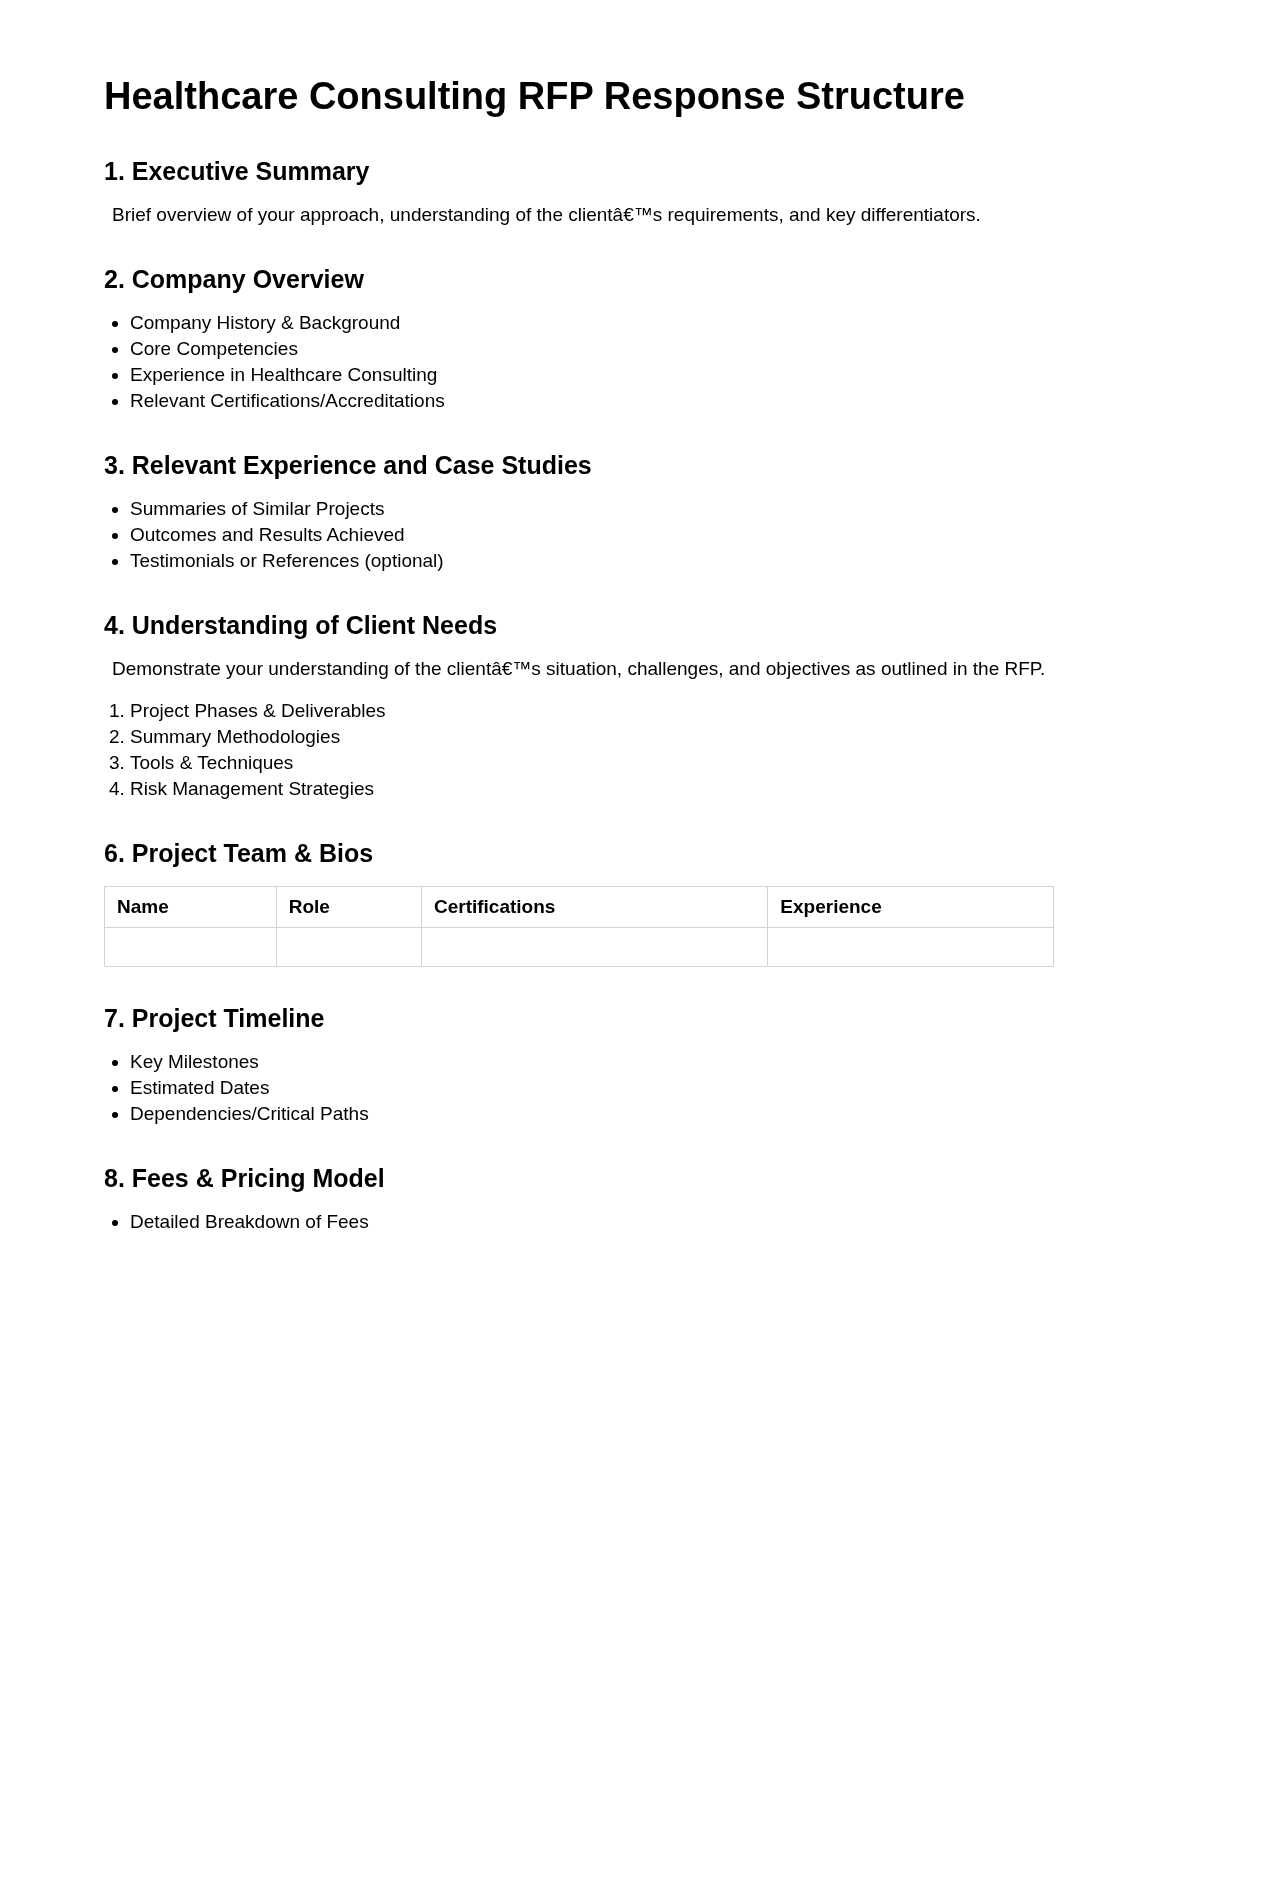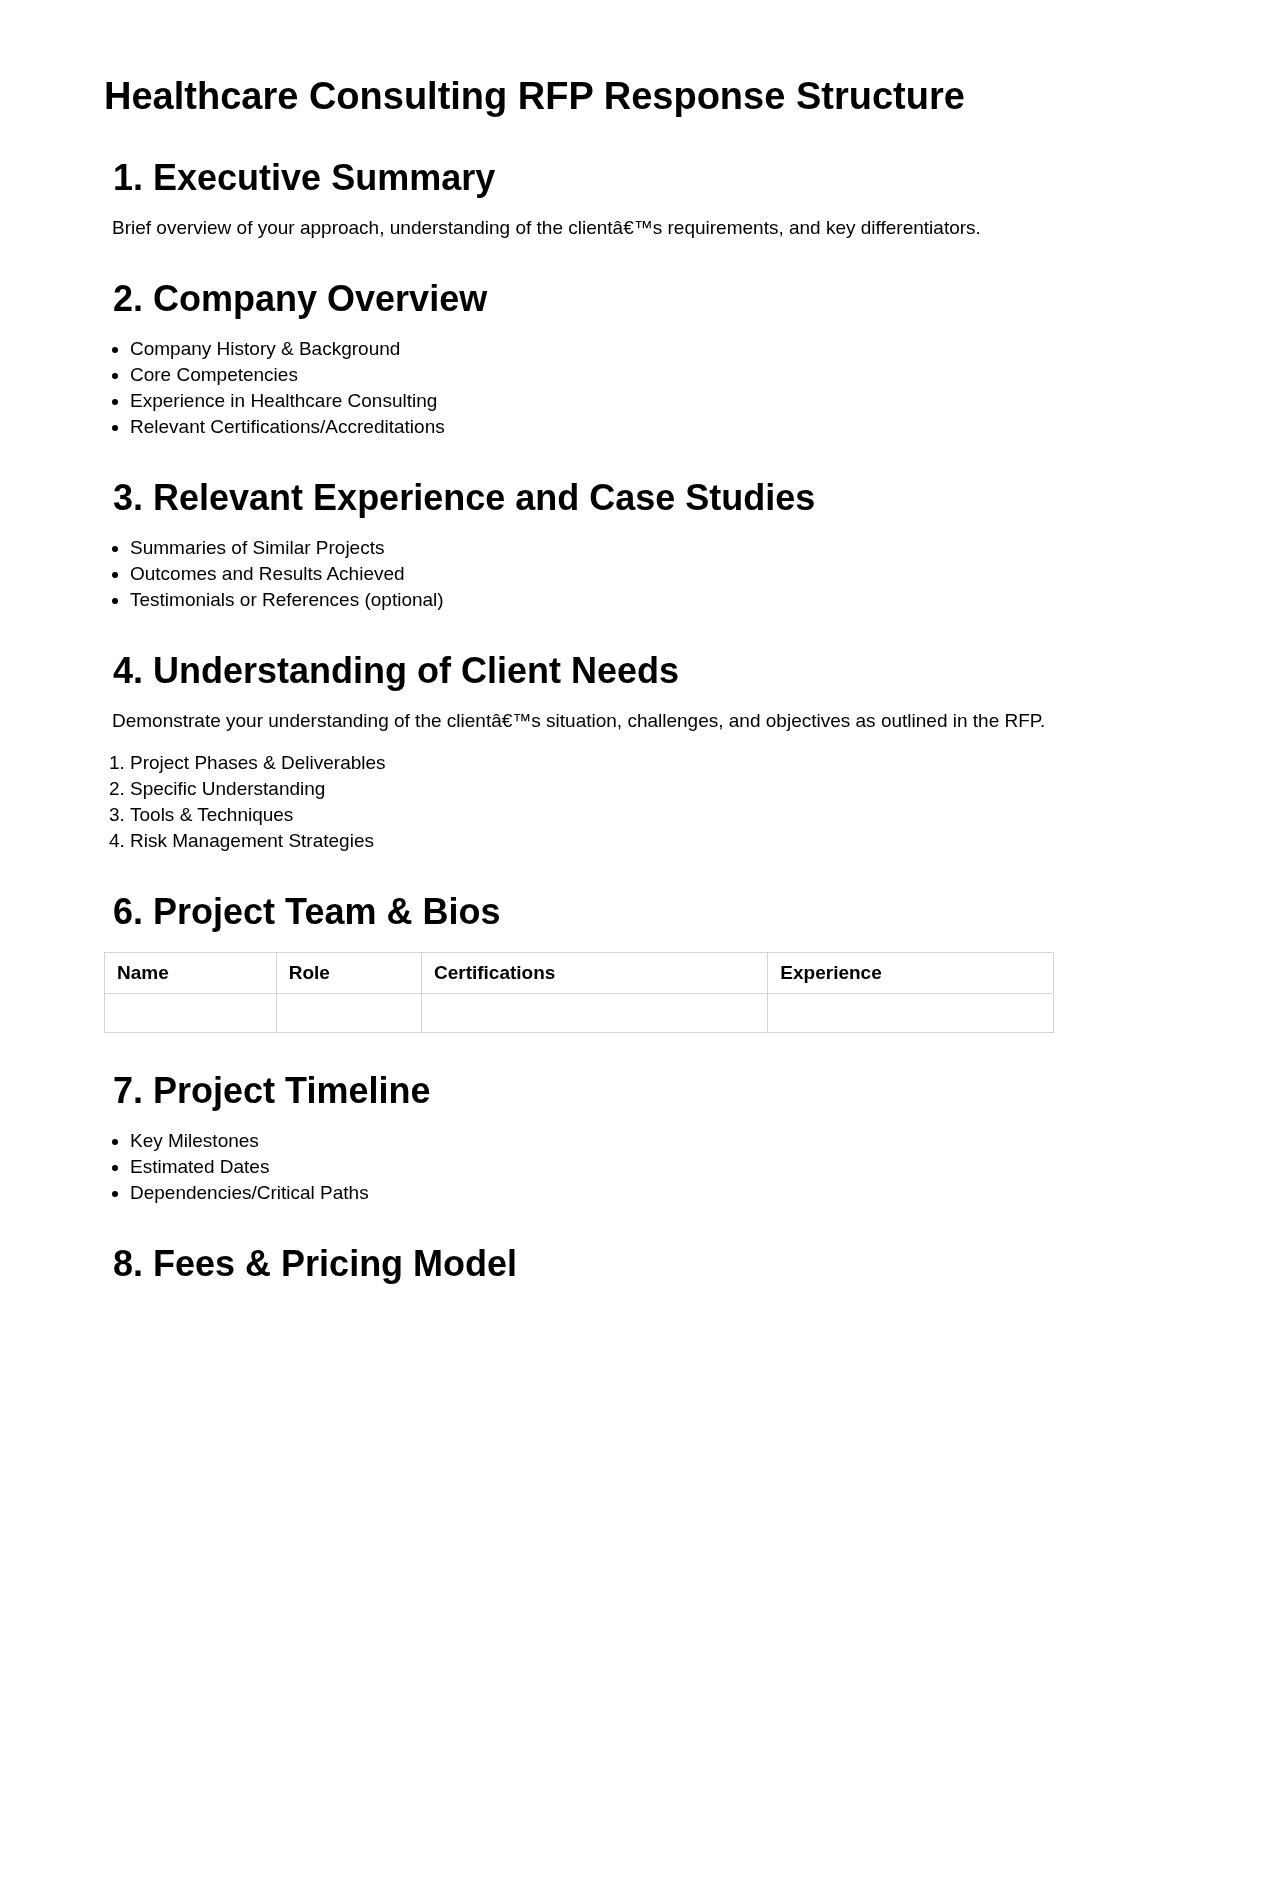--- a/index.html
+++ b/index.html
@@ -23,24 +23,24 @@
     overflow: hidden;
     padding: 74px 104px 0 104px;
   }
   h1.doc-title {
     font-size: 38px;
     line-height: 1.2;
     font-weight: bold;
     margin: 0 0 8px 0;
   }
   h2.sec-heading {
-    font-size: 36px;
+    font-size: 25px;
     line-height: 1.2;
     font-weight: bold;
-    margin: 36px 0 16px 9px;
+    margin: 36px 0 16px 0;
   }
   p.sec-para {
     margin: 16px 8px;
     line-height: 26px;
   }
   ul.sec-bullets, ol.sec-numbered {
     margin: 14px 0;
     padding-left: 26px;
   }
   ul.sec-bullets li, ol.sec-numbered li {
@@ -97,21 +97,21 @@
   </section>
 
   <section>
     <h2 class="sec-heading">4. Understanding of Client Needs</h2>
     <p class="sec-para">Demonstrate your understanding of the clientâ€™s situation, challenges, and objectives as outlined in the RFP.</p>
   </section>
 
   <section>
     <ol class="sec-numbered">
       <li>Project Phases &amp; Deliverables</li>
-      <li>Specific Understanding</li>
+      <li>Summary Methodologies</li>
       <li>Tools &amp; Techniques</li>
       <li>Risk Management Strategies</li>
     </ol>
   </section>
 
   <section>
     <h2 class="sec-heading">6. Project Team &amp; Bios</h2>
     <table class="team-table">
       <colgroup>
         <col class="c-name">

